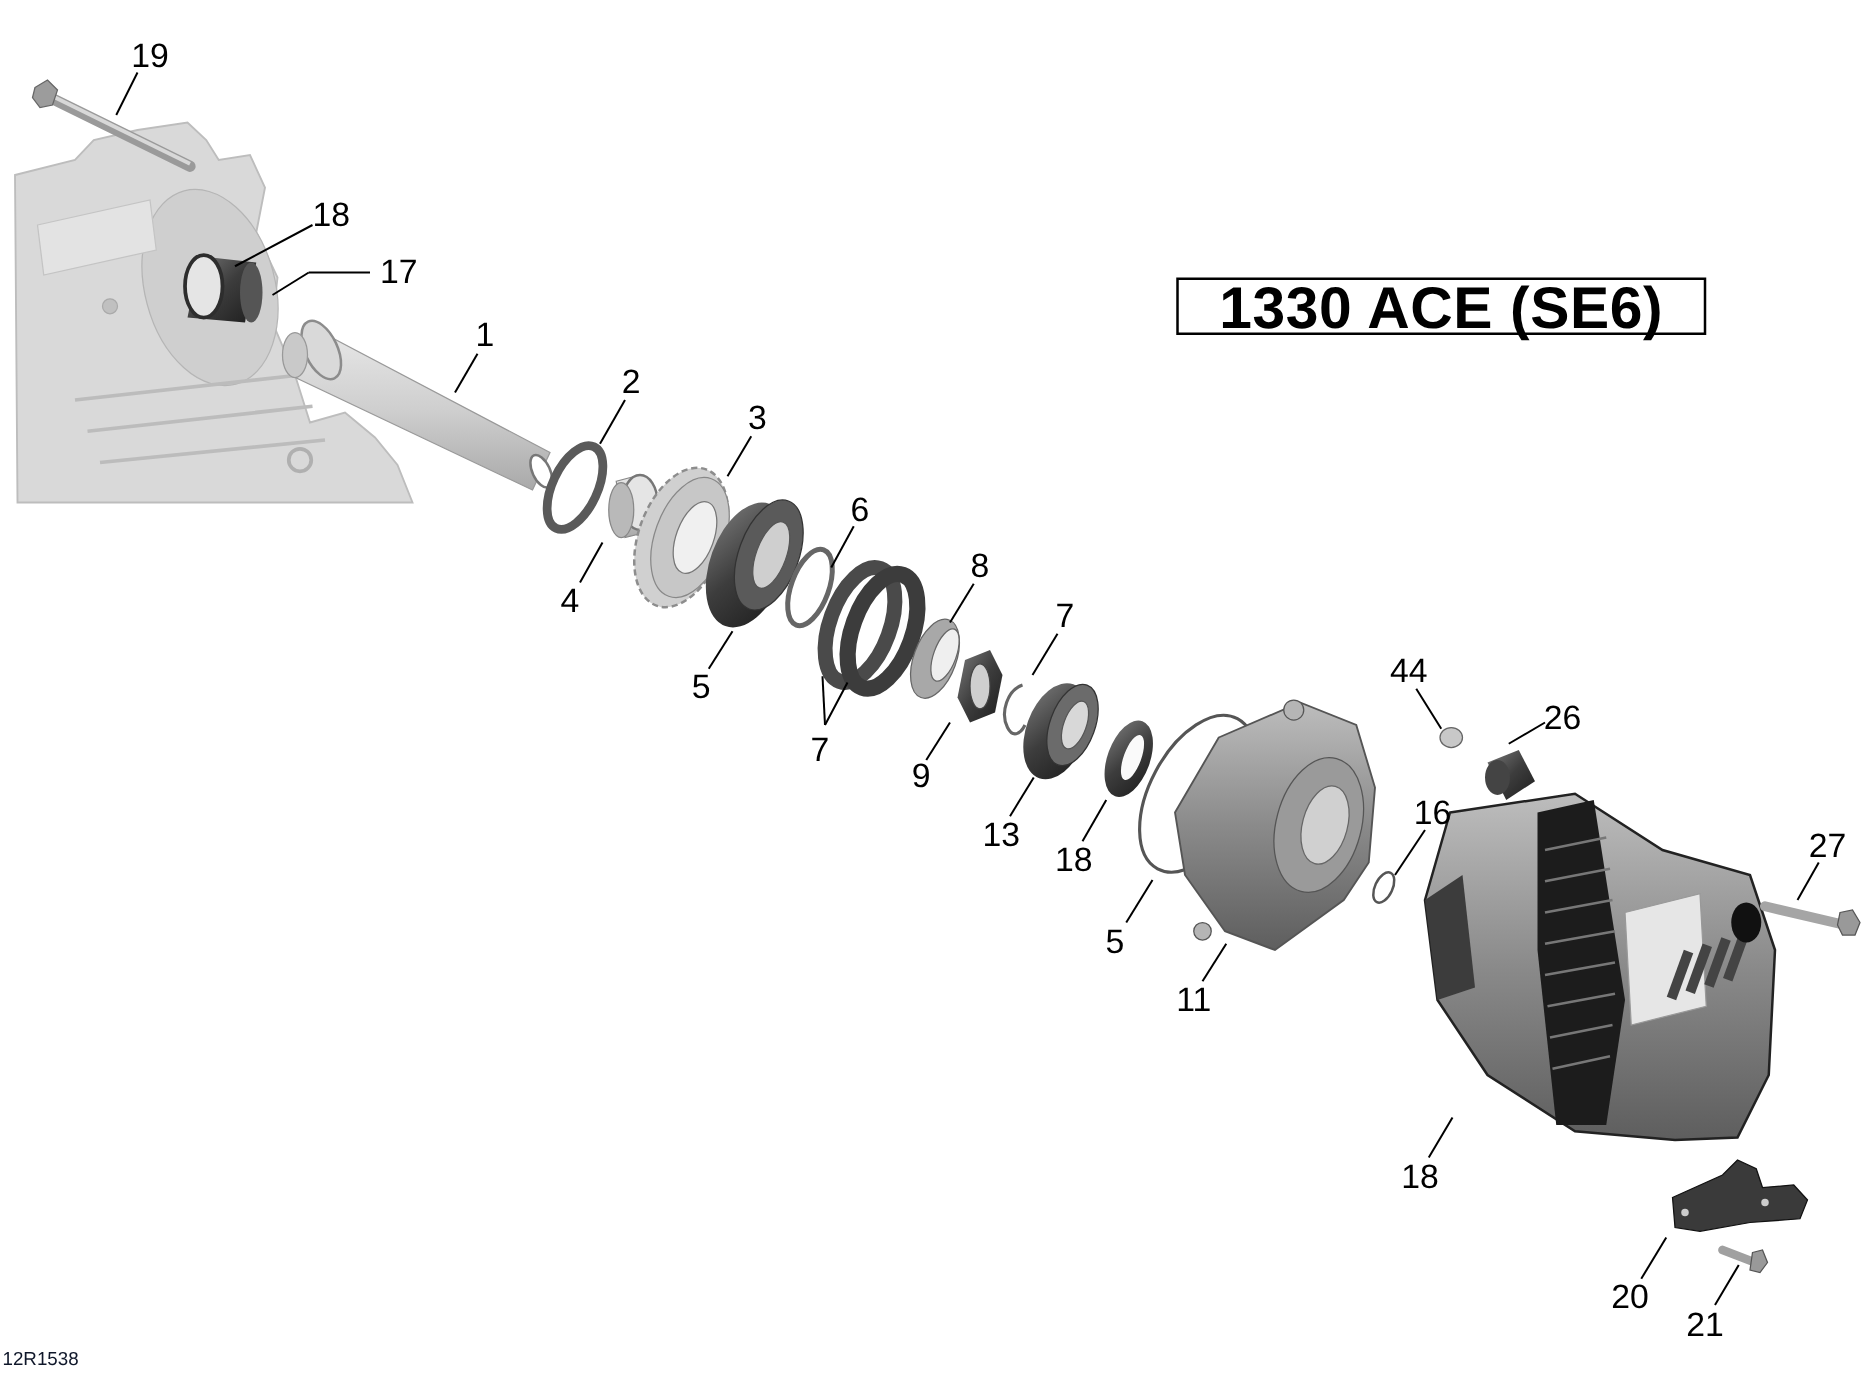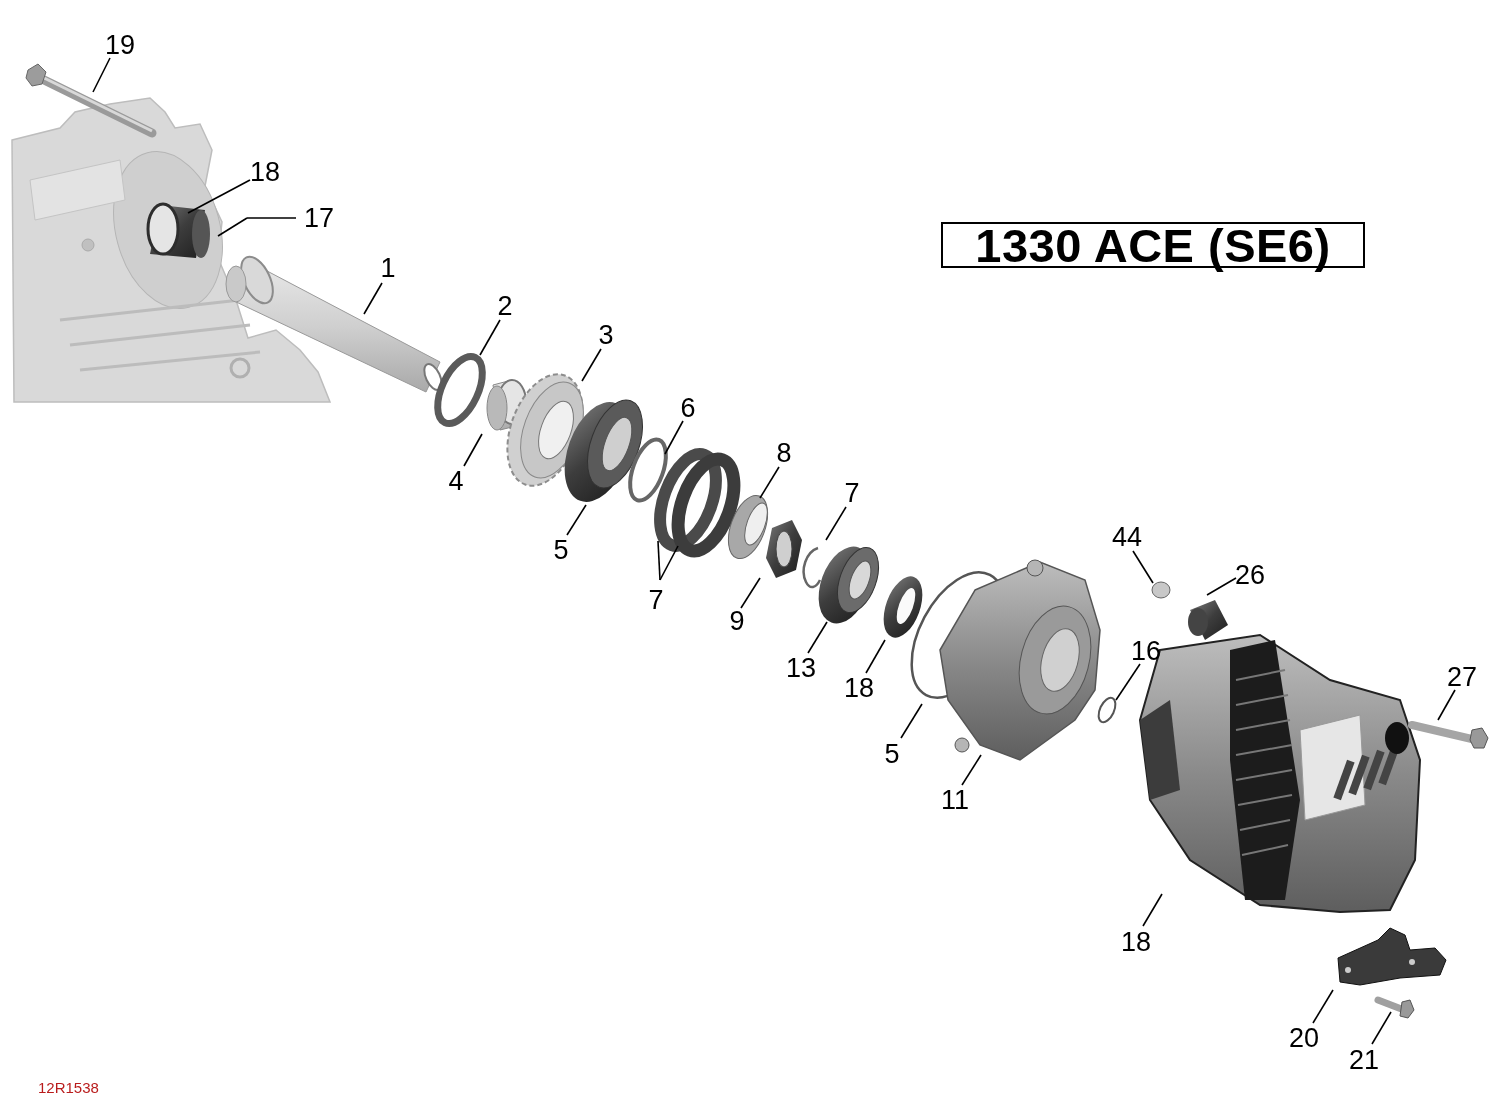--- a/index.html
+++ b/index.html
@@ -5,21 +5,21 @@
   html, body { margin: 0; padding: 0; background: #ffffff; }
   body { width: 1500px; height: 1103px; position: relative; overflow: hidden;
          font-family: "Liberation Sans", sans-serif; }
   #diagram { position: absolute; left: 0; top: 0; width: 1500px; height: 1103px; }
   .callout { position: absolute; font-size: 27px; color: #000; line-height: 1;
              transform: translate(-50%, -50%); white-space: nowrap; }
   .title-box { position: absolute; left: 941px; top: 222px; width: 424px; height: 46px;
                border: 2px solid #000; box-sizing: border-box; background: #fff;
                display: flex; align-items: center; justify-content: center; }
   .title-text { font-size: 47px; font-weight: bold; color: #000; letter-spacing: 0.5px; }
-  .ref-code { position: absolute; left: 2px; top: 1079px; font-size: 15px; color: #b91c1c; margin-left: 36px; }
+  .ref-code { position: absolute; left: 2px; top: 1079px; font-size: 15px; color: #0f172a; }
 </style>
 </head>
 <body>
 
 <svg id="diagram" viewBox="0 0 1500 1103" xmlns="http://www.w3.org/2000/svg">
   <defs>
     <linearGradient id="gLight" x1="0" y1="0" x2="0" y2="1">
       <stop offset="0" stop-color="#e8e8e8"></stop>
         <stop offset="0.5" stop-color="#cfcfcf"></stop>
         <stop offset="1" stop-color="#a9a9a9"></stop>

